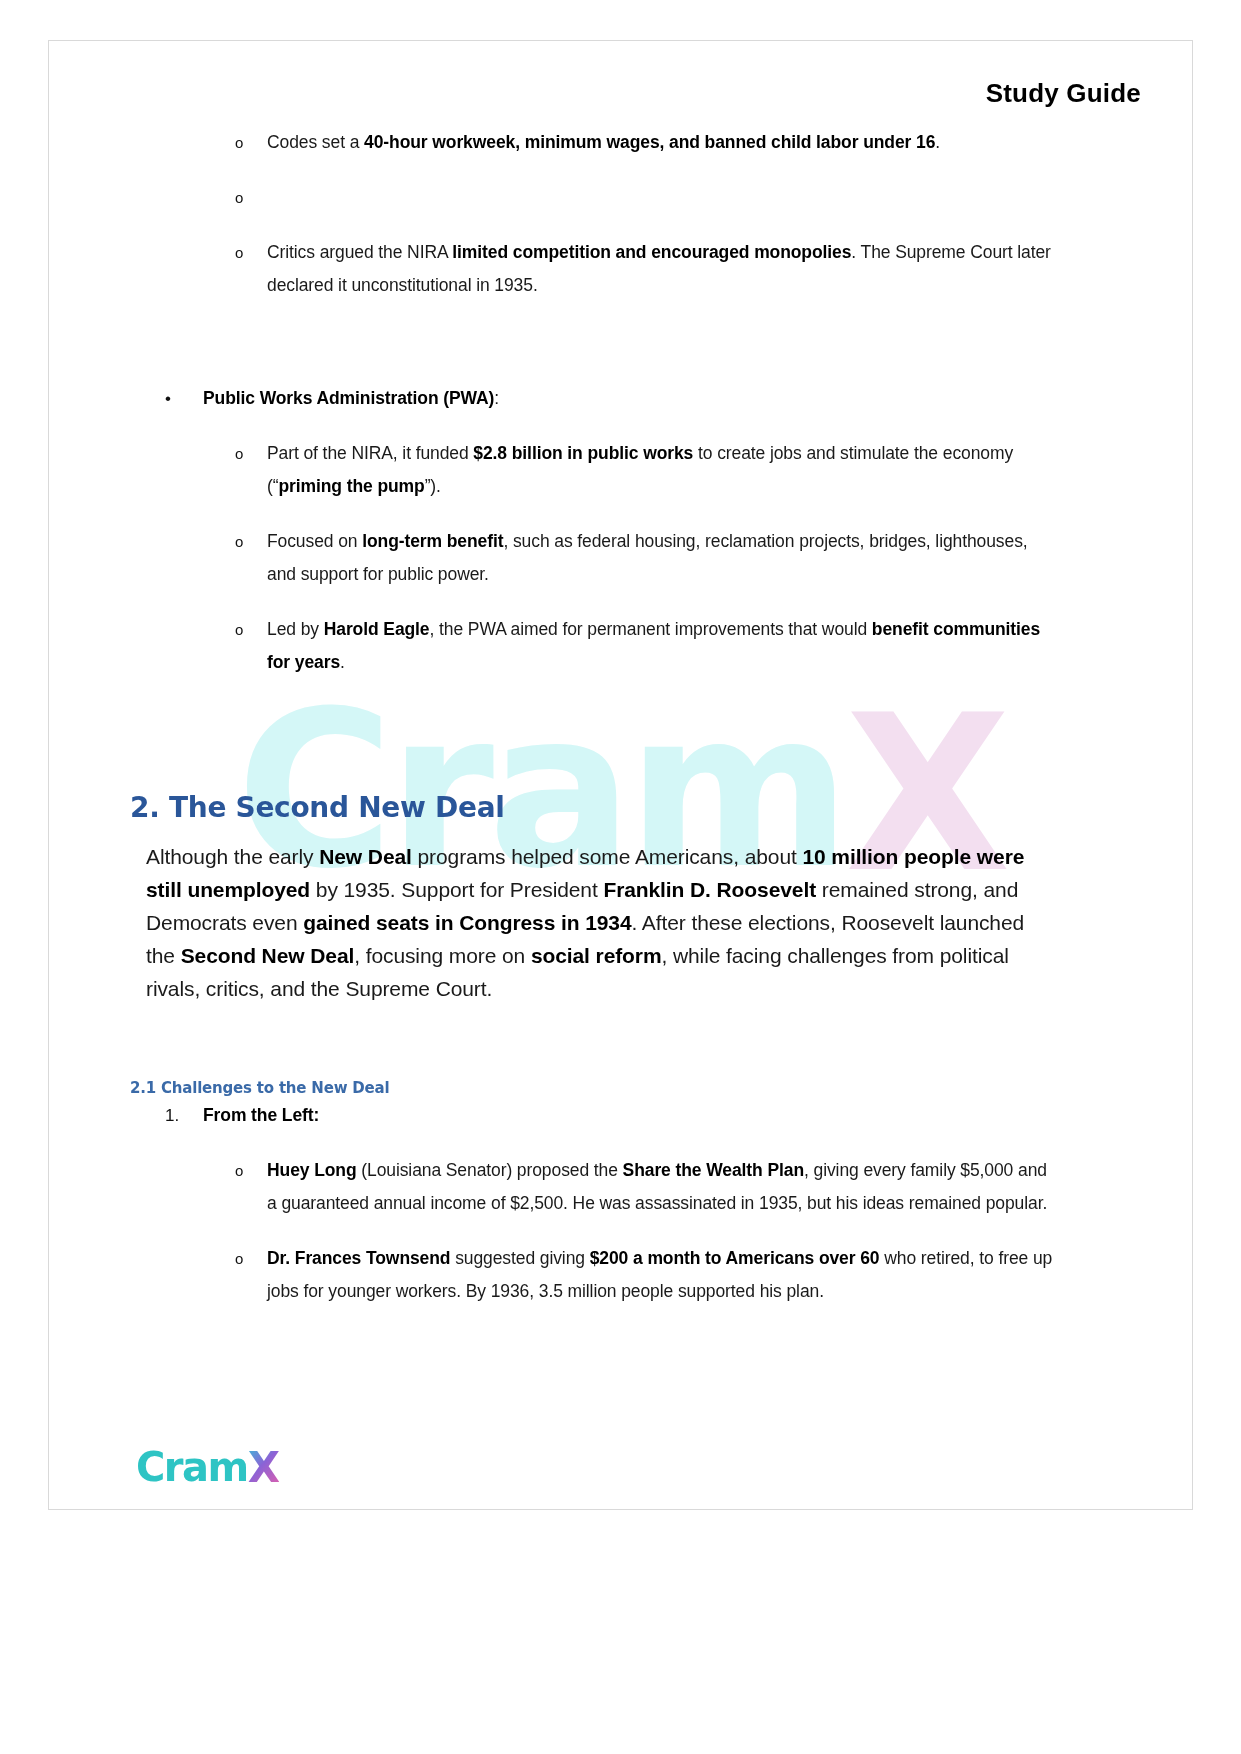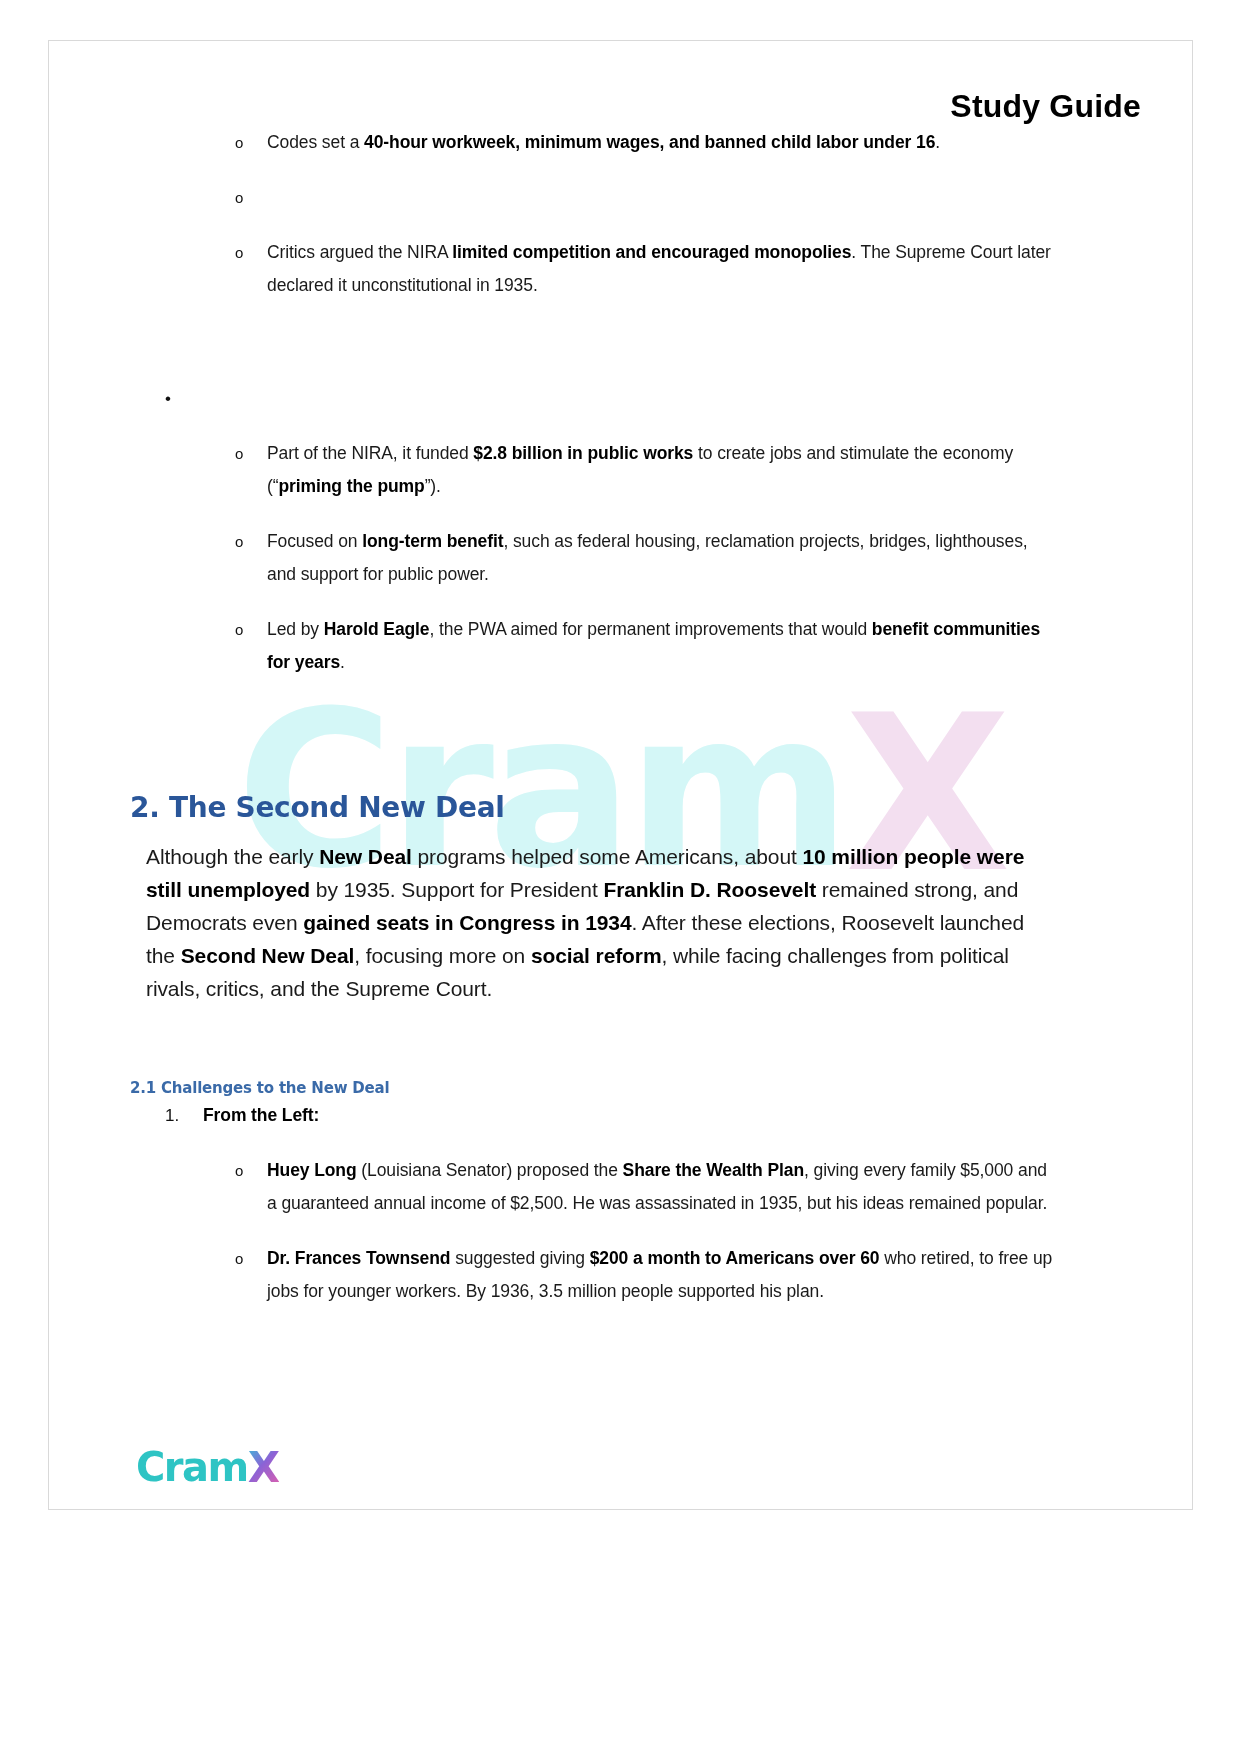--- a/index.html
+++ b/index.html
@@ -69,22 +69,22 @@
   
   .content {
     position: relative;
     z-index: 2;
     padding: 0;
   }
 
   .doc-title {
     position: absolute;
     right: 100px;
-    top: 88px;
-    font-size: 32px;
+    top: 78px;
+    font-size: 26px;
     font-weight: 700;
     color: #000;
     letter-spacing: 0.2px;
   }
 
   .body-block {
     position: absolute;
     left: 130px;
     top: 126px;
     width: 930px;
@@ -213,20 +213,21 @@
 
       <div class="li lvl-o">
         <span class="li-marker">o</span>
         <span class="li-text">Critics argued the NIRA <b>limited competition and encouraged monopolies</b>. The Supreme Court later declared it unconstitutional in 1935.</span>
       </div>
 
       <div class="spacer-lg"></div>
 
       <div class="li lvl-b">
         <span class="li-marker">•</span>
+        <span class="li-text"><b>Public Works Administration (PWA)</b>:</span>
       </div>
 
       <div class="li lvl-o">
         <span class="li-marker">o</span>
         <span class="li-text">Part of the NIRA, it funded <b>$2.8 billion in public works</b> to create jobs and stimulate the economy (“<b>priming the pump</b>”).</span>
       </div>
 
       <div class="li lvl-o">
         <span class="li-marker">o</span>
         <span class="li-text">Focused on <b>long-term benefit</b>, such as federal housing, reclamation projects, bridges, lighthouses, and support for public power.</span>

